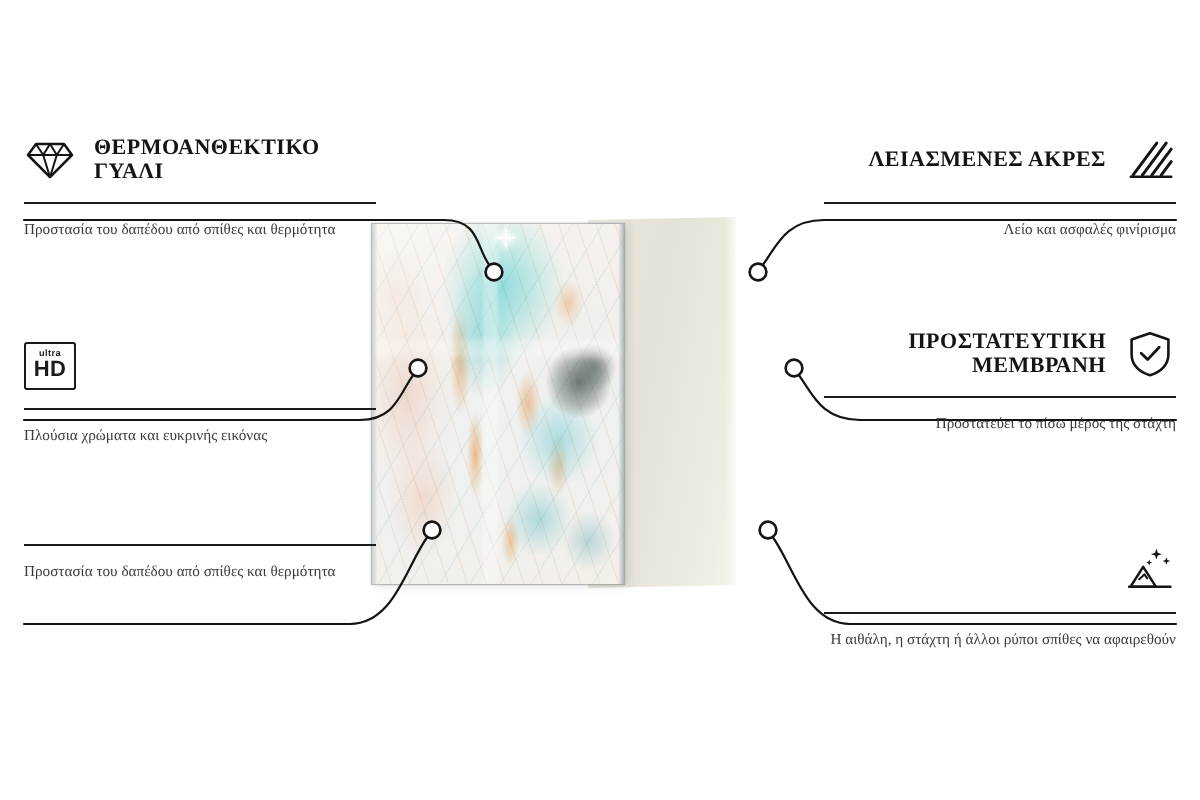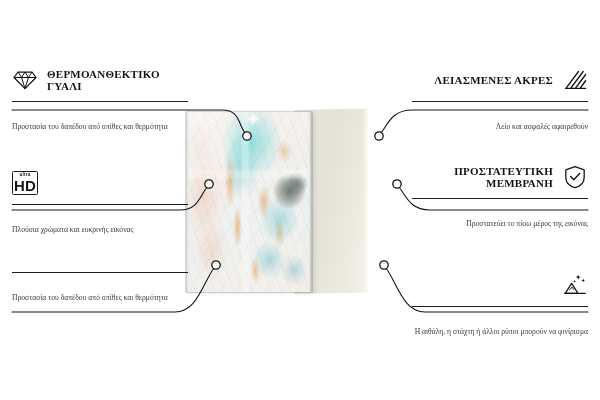--- a/index.html
+++ b/index.html
@@ -182,21 +182,21 @@
   }
 
   .feature-rule {
     height: 0;
     border-top: 1.1px solid #1b1b1b;
     margin-top: 4px;
     width: 100%;
   }
 
   .feature-desc {
-    margin-top: 20px;
+    margin-top: 8px;
     font-size: 7.6px;
     line-height: 10.4px;
     color: #3a3a3a;
   }
 
   
   #feat-heat-glass      { top: 63px;  }
   #feat-print-quality   { top: 166px; }
   #feat-heat-resistance { top: 268px; }
   #feat-smooth-edges    { top: 63px;  }
@@ -216,21 +216,21 @@
     line-height: 1;
   }
   .hd-badge .hd-ultra {
     font-family: "Liberation Sans", sans-serif;
     font-size: 4.6px;
     font-weight: 700;
     letter-spacing: 0.2px;
   }
   .hd-badge .hd-hd {
     font-family: "Liberation Sans", sans-serif;
-    font-size: 15px;
+    font-size: 11px;
     font-weight: 700;
     letter-spacing: 0.2px;
     margin-top: 0.5px;
   }
 </style>
 </head>
 <body>
 
 <div id="canvas">
 
@@ -303,47 +303,47 @@
     <div class="feature-head">
       <span class="feature-icon">
         <svg width="24" height="22" viewBox="0 0 24 22">
           <path d="M3.5 18.6 L15.4 2.6 M8.2 18.6 L20.1 2.6 M12.9 18.6 L22.6 5.6 M17.6 18.6 L22.6 11.8" stroke="#141414" stroke-width="1.5" stroke-linecap="round"></path>
           <path d="M2.4 19.4 L22.6 19.4" stroke="#141414" stroke-width="1.3" stroke-linecap="round"></path>
         </svg>
       </span>
       <span class="feature-title">ΛΕΙΑΣΜΕΝΕΣ ΑΚΡΕΣ</span>
     </div>
     <div class="feature-rule"></div>
-    <div class="feature-desc">Λείο και ασφαλές αφαιρεθούν</div>
+    <div class="feature-desc">Λείο και ασφαλές φινίρισμα</div>
   </div>
 
   <div class="feature right" id="feat-protective-film">
     <div class="feature-head">
       <span class="feature-icon">
         <svg width="22" height="24" viewBox="0 0 22 24">
           <path d="M11 1.6 L20.2 4.8 L20.2 12.2 C20.2 17.4 16.3 21.2 11 22.6 C5.7 21.2 1.8 17.4 1.8 12.2 L1.8 4.8 Z" fill="none" stroke="#141414" stroke-width="1.3" stroke-linejoin="round"></path>
           <path d="M6.6 11.6 L9.8 14.8 L15.6 8.6" fill="none" stroke="#141414" stroke-width="1.4" stroke-linecap="round" stroke-linejoin="round"></path>
         </svg>
       </span>
       <span class="feature-title">ΠΡΟΣΤΑΤΕΥΤΙΚΗ ΜΕΜΒΡΑΝΗ</span>
     </div>
     <div class="feature-rule"></div>
-    <div class="feature-desc">Προστατεύει το πίσω μέρος της εικόνας</div>
+    <div class="feature-desc">Προστατεύει το πίσω μέρος της στάχτη</div>
   </div>
 
   <div class="feature right" id="feat-easy-cleaning">
     <div class="feature-head">
       <span class="feature-icon">
         <svg width="26" height="24" viewBox="0 0 26 24">
           <path d="M16.2 1.4 L16.9 3.4 L18.9 4.1 L16.9 4.8 L16.2 6.8 L15.5 4.8 L13.5 4.1 L15.5 3.4 Z" fill="#141414"></path>
           <path d="M21.2 5.6 L21.7 7.0 L23.1 7.5 L21.7 8.0 L21.2 9.4 L20.7 8.0 L19.3 7.5 L20.7 7.0 Z" fill="#141414"></path>
           <path d="M12.6 6.8 L13.0 7.9 L14.1 8.3 L13.0 8.7 L12.6 9.8 L12.2 8.7 L11.1 8.3 L12.2 7.9 Z" fill="#141414"></path>
           <path d="M3.2 20.4 L9.6 10.4 L16.0 20.4 Z" fill="none" stroke="#141414" stroke-width="1.25" stroke-linejoin="round"></path>
           <path d="M2.6 20.4 L23.2 20.4" stroke="#141414" stroke-width="1.3" stroke-linecap="round"></path>
           <path d="M7.6 16.6 L10.2 14.2 L11.6 16.2" fill="none" stroke="#141414" stroke-width="1" stroke-linecap="round" stroke-linejoin="round"></path>
         </svg>
       </span>
     </div>
     <div class="feature-rule"></div>
-    <div class="feature-desc">Η αιθάλη, η στάχτη ή άλλοι ρύποι μπορούν να φινίρισμα</div>
+    <div class="feature-desc">Η αιθάλη, η στάχτη ή άλλοι ρύποι σπίθες να αφαιρεθούν</div>
   </div>
 
 </div>
 
 </body></html>

